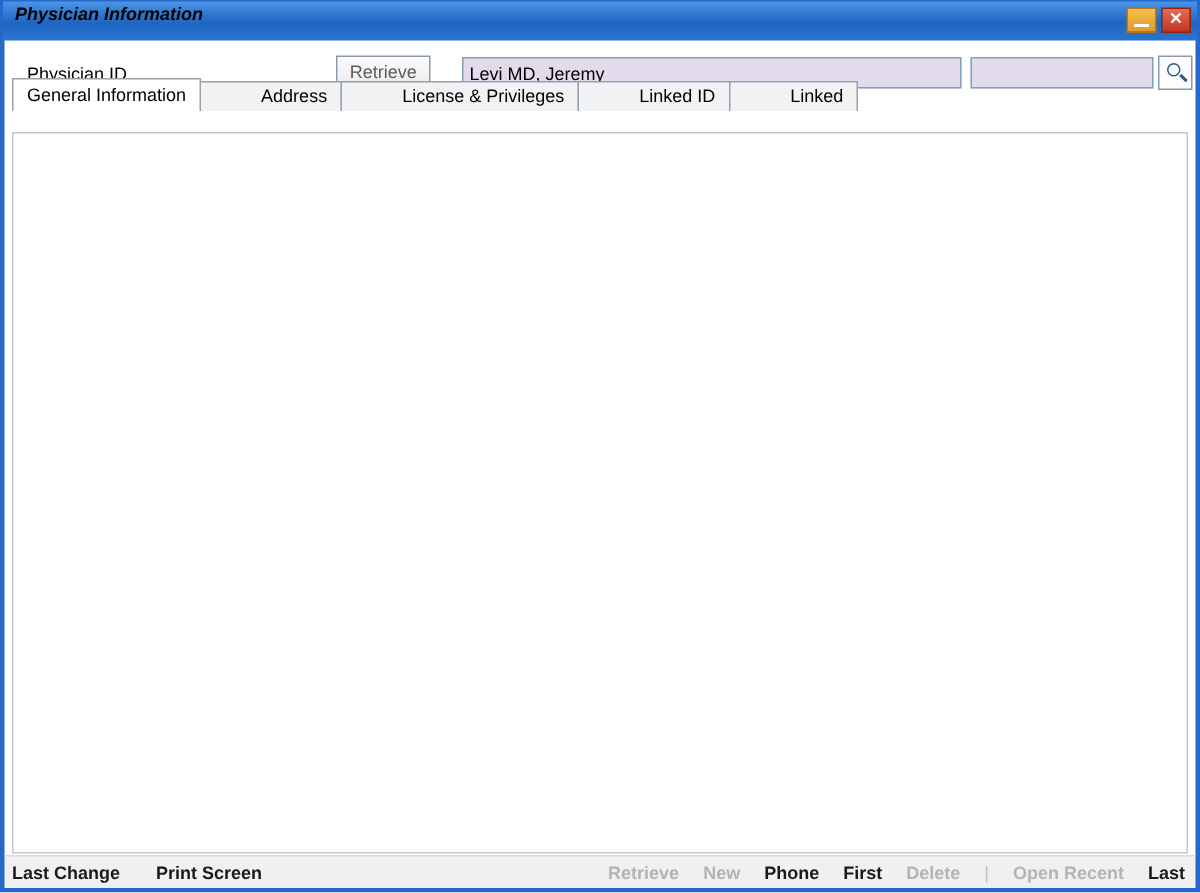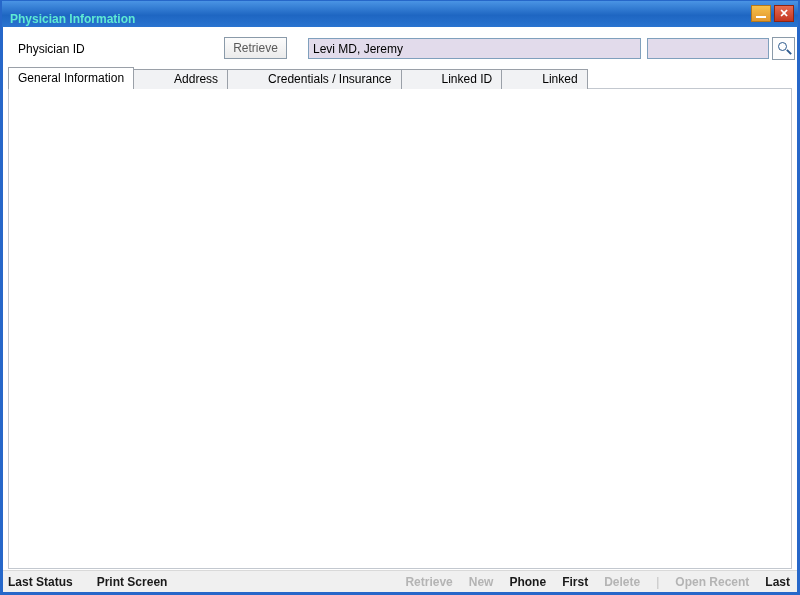--- a/index.html
+++ b/index.html
@@ -3,21 +3,21 @@
 <meta charset="utf-8">
 <style>
   * { margin:0; padding:0; box-sizing:border-box; }
   html,body { width:800px; height:595px; }
   body { font-family:"Liberation Sans",sans-serif; font-size:12px; color:#000; }
 
   .window { position:relative; width:800px; height:595px; background:#2667c9; overflow:hidden; }
 
   .titlebar { position:absolute; left:2px; top:1px; width:796px; height:26px;
               background:linear-gradient(180deg,#4a94e4 0%,#1e66c2 55%,#2a74d0 100%); }
-  .title-text { position:absolute; left:10px; top:12px; color:#5eead4; font-weight:bold; }
+  .title-text { position:absolute; left:10px; top:2px; color:#000000; font-weight:bold;font-style:italic; }
 
   .btn-min { position:absolute; left:751px; top:5px; width:20px; height:17px;
              background:linear-gradient(#f7c04a,#e2972e); border:1px solid #b5791c; cursor:pointer; }
   .min-bar { position:absolute; left:4px; bottom:3px; width:10px; height:2px; background:#fff; }
   .btn-close { position:absolute; left:774px; top:5px; width:20px; height:17px;
                background:linear-gradient(#e76b51,#c23520); border:1px solid #8f2412;
                color:#fff; font-size:11px; line-height:15px; text-align:center; font-weight:bold; cursor:pointer; }
 
   .body-bg { position:absolute; left:3px; top:27px; width:794px; height:543px; background:#fff; }
   .statusbar-bg { position:absolute; left:3px; top:570px; width:794px; height:22px;
@@ -44,21 +44,21 @@
   .dp { position:absolute; height:21px; border:1px solid #80a0bd; background:#fff; cursor:pointer; }
   .dp .cb { left:3px; top:2px; }
   .dp-text { position:absolute; left:23px; top:3px; white-space:nowrap; }
 
   .grp { position:absolute; border:1px solid #b0b0b0; }
   .grp-lbl { position:absolute; top:-8px; left:8px; background:#fff; padding:0 4px; white-space:nowrap; }
 
   .btn { position:absolute; border:1px solid #8a9aa9; background:linear-gradient(#fcfcfc,#ebebeb);
          font-size:12px; color:#5a5a5a; text-align:center; line-height:20px; cursor:pointer; }
 
-  .tabs { position:absolute; left:8px; top:67px; display:flex; align-items:flex-end; z-index:3;text-align:center; }
+  .tabs { position:absolute; left:8px; top:52px; display:flex; align-items:flex-end; z-index:3;text-align:center; }
   .tab { height:20px; line-height:19px; padding:0 9px; border:1px solid #9aa0a8; border-bottom:none;
          background:#f1f2f4; white-space:nowrap; cursor:pointer; }
   .tab + .tab { margin-left:-1px;padding-left:40px; }
   .tab.active { height:22px; line-height:21px; background:#fff; position:relative; z-index:4; }
   .panel { position:absolute; left:8px; top:88px; width:784px; height:481px;
            border:1px solid #c3c8cf; background:#fff; z-index:1; }
 
   .search-btn { position:absolute; left:772px; top:37px; width:23px; height:23px;
                 border:1px solid #8a9aa9; background:#fdfdfd; cursor:pointer; }
   .mag-circle { position:absolute; left:5px; top:4px; width:9px; height:9px;
@@ -98,21 +98,21 @@
     <input class="fld ro" style="left: 308px; top: 38px; width: 333px;" value="Levi MD, Jeremy">
     <input class="fld ro" style="left: 647px; top: 38px; width: 122px;" value="">
     <span class="search-btn">
       <span class="mag-circle"></span>
       <span class="mag-handle"></span>
     </span>
 
     <div class="tabs">
       <span class="tab active">General Information</span>
       <span class="tab">Address</span>
-      <span class="tab">Credentials / Insurance</span>
+      <span class="tab">License &amp; Privileges</span>
       <span class="tab">Linked ID</span>
       <span class="tab">Linked</span>
     </div>
     <div class="panel"></div>
 
     <span class="lbl" style="left:22px; top:99px;">Last Name</span>
     <input class="fld" style="left: 120px; top: 96px; width: 226px;" value="Levi">
 
     <span class="lbl" style="left:22px; top:128px;">First Name</span>
     <input class="fld" style="left: 120px; top: 125px; width: 226px;" value="Jeremy">
@@ -225,21 +225,21 @@
     <input class="fld ro" style="left: 439px; top: 449px; width: 207px;" value="(830) 460-7777">
     <span class="lbl" style="left:360px; top:489px;">Fax</span>
     <input class="fld" style="left: 439px; top: 486px; width: 207px;" value="(830) 460-9999">
     <span class="lbl" style="left:360px; top:516px;">Pager</span>
     <input class="fld" style="left: 439px; top: 513px; width: 207px;" value="(830) 460-8888">
 
     <span class="lbl" style="left:660px; top:446px;">Linked User ID</span>
     <span class="link" style="left:660px; top:466px;">DR1</span>
 
     <div class="sb-left">
-      <span class="sb-item">Last Status</span>
+      <span class="sb-item">Last Change</span>
       <span class="sb-item">Print Screen</span>
     </div>
     <div class="sb-right">
       <span class="sb-item disabled">Retrieve</span>
       <span class="sb-item disabled">New</span>
       <span class="sb-item">Phone</span>
       <span class="sb-item">First</span>
       <span class="sb-item disabled">Delete</span>
       <span class="sb-sep">|</span>
       <span class="sb-item disabled">Open Recent</span>

